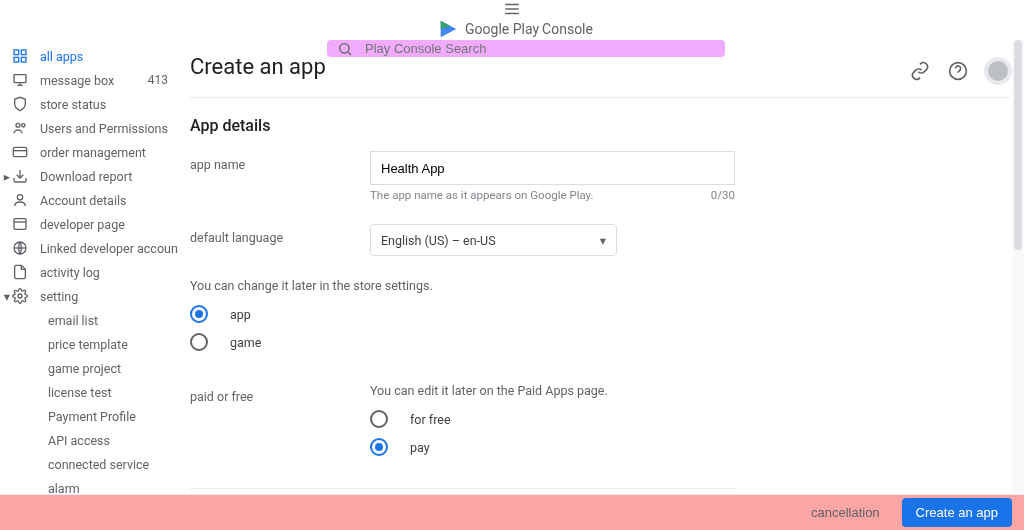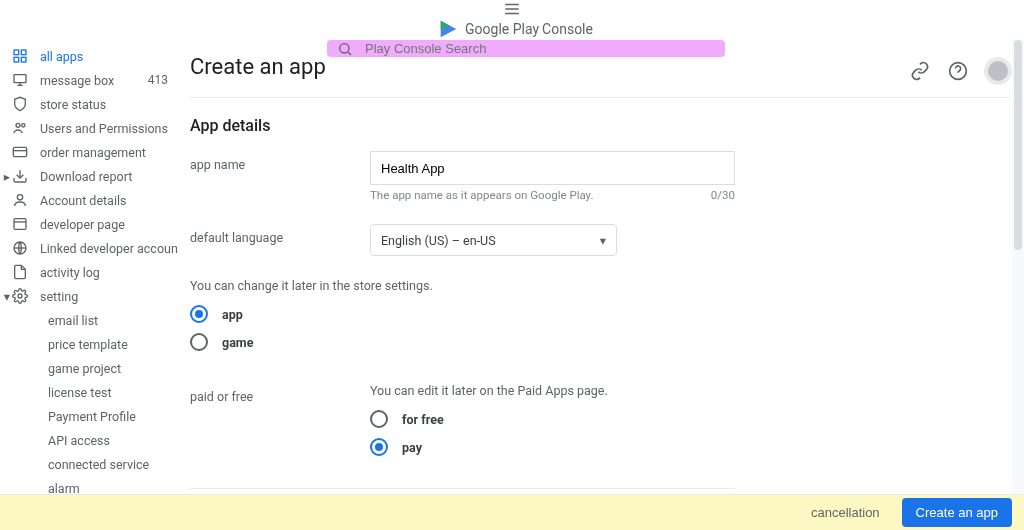--- a/index.html
+++ b/index.html
@@ -36,29 +36,29 @@
   .hline { border:none; border-top:1px solid #e8eaed; margin:0 0 18px 0; }
   h2.section { font-size:16px; font-weight:500; color:#202124; margin:0 0 16px 0; }
   .row { display:flex; align-items:flex-start; margin-bottom:22px; }
   .label-col { width:180px; flex:0 0 auto; font-size:12.5px; color:#5f6368; padding-top:6px; }
   .field-col { width:365px; }
   .text-input { width:100%; height:34px; border:1px solid #dadce0; border-radius:0; padding:0 10px; font-size:13px; outline:none; }
   .helper-row { display:flex; justify-content:space-between; font-size:11.5px; color:#80868b; margin-top:3px; }
   .select { width:247px; height:32px; border:1px solid #dadce0; border-radius:4px; display:flex; align-items:center; padding:0 10px; font-size:12.5px; color:#3c4043; cursor:pointer; position:relative; }
   .select .chev { position:absolute; right:10px; color:#5f6368; }
   .hint { font-size:12.5px; color:#5f6368; margin-bottom:12px; }
-  .radio-row { display:flex; align-items:center; gap:14px; margin-bottom:10px; cursor:pointer;font-weight:bold; }
+  .radio-row { display:flex; align-items:center; gap:22px; margin-bottom:10px; cursor:pointer; }
   .radio { width:18px; height:18px; border-radius:50%; border:2px solid #5f6368; display:flex; align-items:center; justify-content:center; flex:0 0 auto; }
   .radio.checked { border-color:#1a73e8; }
   .radio.checked::after { content:""; width:8px; height:8px; border-radius:50%; background:#1a73e8; }
   .radio-label { font-size:12.5px; color:#3c4043; }
   .sep { border:none; border-top:1px solid #e8eaed; margin:14px 0 18px 0; width:545px; }
 
   
-  .footer { position:absolute; left:0; right:0; bottom:0; height:36px; border-top:1px solid #e8eaed; background:#fef9c3; display:flex; align-items:center; justify-content:flex-end; padding:0 12px; gap:18px; }
+  .footer { position:absolute; left:0; right:0; bottom:0; height:36px; border-top:1px solid #e8eaed; background:#fca5a5; display:flex; align-items:center; justify-content:flex-end; padding:0 12px; gap:18px; }
   .btn-text { background:none; border:none; font-size:13px; color:#5f6368; cursor:pointer; padding:6px 4px; }
   .btn-primary { background:#1a73e8; color:#fff; border:none; border-radius:4px; font-size:13px; padding:7px 14px; cursor:pointer; }
 
   
   .scroll-track { position:absolute; right:0; top:40px; bottom:36px; width:12px; background:#f8f9fa; }
   .scroll-thumb { position:absolute; right:2px; top:40px; width:8px; height:210px; background:#dadce0; border-radius:4px; }
 </style>
 </head>
 <body>
 

